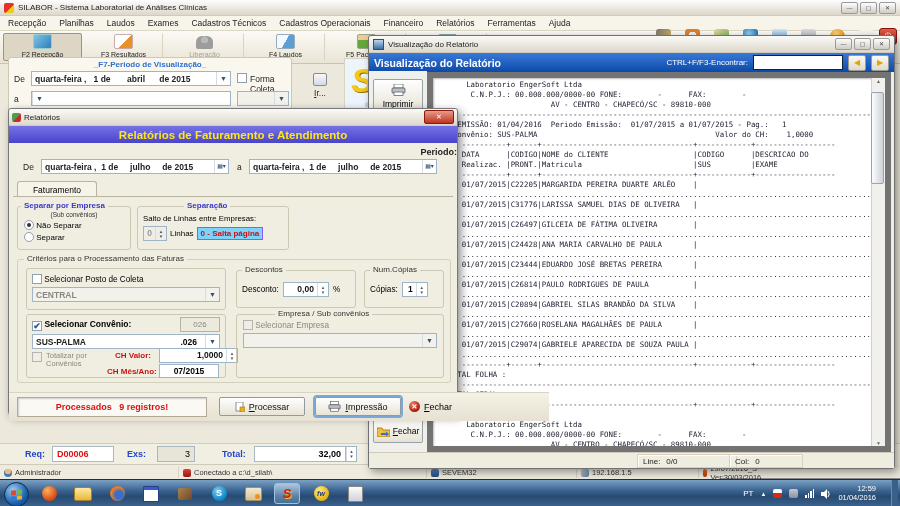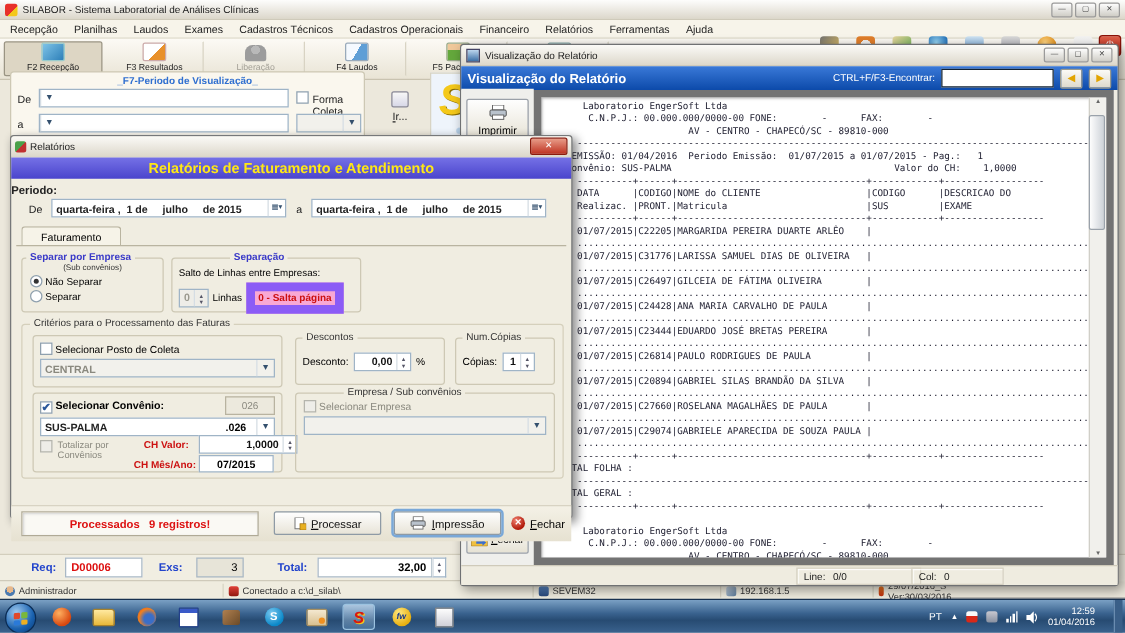--- a/index.html
+++ b/index.html
@@ -75,21 +75,21 @@
   #dlg{position:absolute;left:8px;top:108px;width:450px;height:307px;background:#f0ede1;border:1px solid #76787a;border-radius:3px;box-shadow:3px 3px 8px rgba(0,0,0,.45);box-sizing:border-box}
   #dlgtitle{height:16px;display:flex;align-items:center;padding:0 3px;background:linear-gradient(#fbfaf7,#ddd8cb);border-bottom:1px solid #cfcaba;border-radius:3px 3px 0 0}
   #dlgtitle .txt{font-size:8px;color:#222;margin-left:3px;flex:1}
   #dlgclose{width:28px;height:12px;background:linear-gradient(#e89c88,#bf3322);border:1px solid #8a1a0c;border-radius:2px;color:#fff;font-size:7px;line-height:11px;text-align:center}
   #banner{height:17px;background:linear-gradient(#7571e6,#4a44cc);display:flex;align-items:center;justify-content:center}
   #banner span{color:#ffe814;font-weight:bold;font-size:11.5px}
   .dl{position:absolute;font-size:8.5px;color:#222}
   .red{color:#cc1111;font-weight:bold}
   #tab{position:absolute;left:8px;top:72px;width:78px;height:15px;background:#f6f3e8;border:1px solid #b9b4a0;border-bottom:none;border-radius:3px 3px 0 0;font-size:8.5px;display:flex;align-items:center;justify-content:center}
   #tabline{position:absolute;left:4px;top:87px;width:440px;height:1px;background:#b9b4a0}
-  #dfoot{position:absolute;left:0;top:295px;width:448px;height:28px;border-top:1px solid #d8d3c3;background:linear-gradient(#f4f1e6,#e6e1d1)}
+  #dfoot{position:absolute;left:0;top:283px;width:540px;height:28px;border-top:1px solid #d8d3c3;background:linear-gradient(#f4f1e6,#e6e1d1)}
   #procstat{position:absolute;left:8px;top:4px;width:188px;height:18px;background:#faf9f4;border:1px solid #b0aa96;box-shadow:inset 1px 1px 2px #ccc;display:flex;align-items:center;justify-content:center;font-size:9px;font-weight:bold;color:#d11;white-space:pre}
   .fbtn{position:absolute;top:4px;height:19px}
   #impressao{outline:2px solid #7aa8d8;outline-offset:0}
 
   
   #rep{position:absolute;left:368px;top:35px;width:527px;height:434px;background:#efece2;border:1px solid #6f7173;border-radius:3px;box-shadow:3px 3px 9px rgba(0,0,0,.4);box-sizing:border-box}
   #reptitle{height:16px;display:flex;align-items:center;padding:0 4px;background:linear-gradient(#fbfaf7,#ddd8cb);border-radius:3px 3px 0 0;border-bottom:1px solid #cfcaba}
   #reptitle .txt{font-size:8px;color:#222;flex:1;margin-left:4px}
   #repblue{height:19px;background:linear-gradient(#3a79d8,#0c4aaa);display:flex;align-items:center;padding:0 5px;gap:5px}
   #repblue .h{color:#fff;font-weight:bold;font-size:10.5px;flex:1}
@@ -179,20 +179,21 @@
     <span class="sic" style="background:linear-gradient(#d8d8d8,#9a9aa8)"></span>
     <span class="sic" style="background:radial-gradient(circle at 40% 35%,#ffd27a,#e08a10 70%);border-radius:50%"></span>
     <span class="sic" style="background:linear-gradient(#f4f4f4 60%,#3aa05a 60%)"></span>
   </div>
   <div id="powerbtn">⏻</div>
 
   <div id="period">
     <div class="ptitle">_F7-Periodo de Visualização_</div>
     <span class="plbl" style="left:5px;top:16px">De</span>
     <div class="combo abs" style="left:22px;top:13px;width:200px">
+      <span class="cv">quarta-feira ,   1 de       abril      de 2015</span>
       <span class="ca">▼</span>
     </div>
     <span class="plbl" style="left:5px;top:36px">a</span>
     <div class="combo abs" style="left:22px;top:33px;width:200px">
       <span class="ca">▼</span>
     </div>
     <span class="chk abs" style="left:228px;top:15px"></span>
     <span class="plbl" style="left:241px;top:16px">Forma Coleta</span>
     <div class="combo dis abs" style="left:228px;top:33px;width:52px">
       <span class="cv"></span>
@@ -343,21 +344,21 @@
 <div id="dlg">
   <div id="dlgtitle">
     <span style="width:9px;height:9px;background:linear-gradient(135deg,#4aa04a 50%,#c03030 50%);border-radius:2px"></span>
     <span class="txt">Relatórios</span>
     <span id="dlgclose">✕</span>
   </div>
   <div id="banner">
       <span>Relatórios de Faturamento e Atendimento</span>
     </div>
 
-  <div class="dl" style="left:0;width:448px;top:38px;text-align:left;font-weight:bold;font-size:9px">Periodo:</div>
+  <div class="dl" style="left:0;width:448px;top:38px;text-align:right;font-weight:bold;font-size:9px">Periodo:</div>
   <span class="dl" style="left:14px;top:53px">De</span>
   <div class="combo abs" style="left:32px;top:50px;width:188px">
     <span class="cv">quarta-feira ,  1 de     julho     de 2015</span>
     <span class="ca" style="font-size:6px">▦▾</span>
   </div>
   <span class="dl" style="left:228px;top:53px">a</span>
   <div class="combo abs" style="left:240px;top:50px;width:188px">
     <span class="cv">quarta-feira ,  1 de     julho     de 2015</span>
     <span class="ca" style="font-size:6px">▦▾</span>
   </div>
@@ -378,21 +379,21 @@
     <div style="font-size:7.8px;margin:7px 0 0 5px">Salto de Linhas entre Empresas:</div>
     <div style="display:flex;align-items:center;gap:3px;margin:3px 0 0 5px">
       <span class="spin dis" style="width:24px">
           <span class="v">0</span>
           <span class="ud">
             <span>▲</span>
             <span>▼</span>
           </span>
         </span>
       <span style="font-size:8px">Linhas</span>
-      <span style="background:#f9a8d4;border:7px solid #8b5cf6;padding:1px 3px;font-size:8px" class="red">0 - Salta página</span>
+      <span style="background:#7dd3fc;border:1px solid #8b5cf6;padding:1px 3px;font-size:8px" class="red">0 - Salta página</span>
     </div>
   </div>
 
   <div class="gbox" style="left:8px;top:150px;width:434px;height:124px;border-color:#d5d0bc">
     <span class="gleg" style="left:6px;font-weight:normal;color:#333">Critérios para o Processamento das Faturas</span>
 
     <div class="gbox" style="left:8px;top:8px;width:200px;height:42px">
       <div style="margin:5px 0 0 5px;font-size:8.2px"><span class="chk"></span> <span>Selecionar Posto de Coleta</span></div>
       <div class="combo dis" style="width:188px;margin:3px 0 0 5px">
         <span class="cv" style="font-weight:bold;color:#8a897f">CENTRAL</span>

